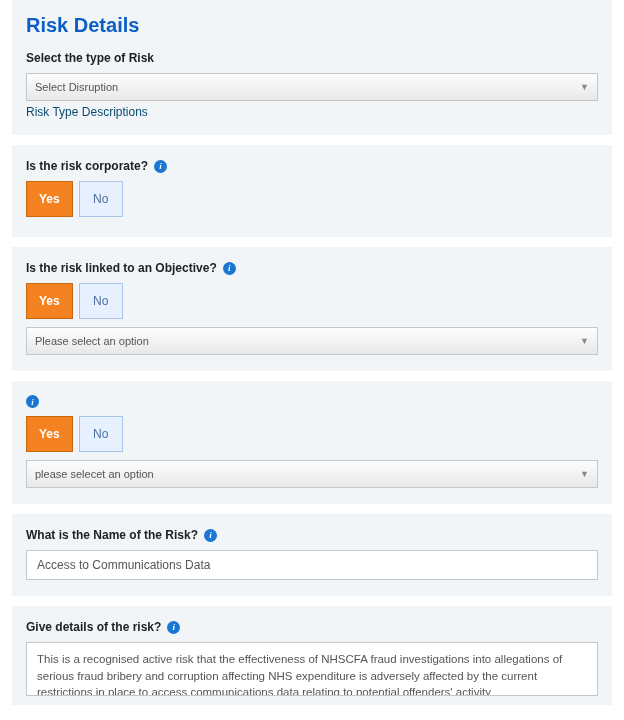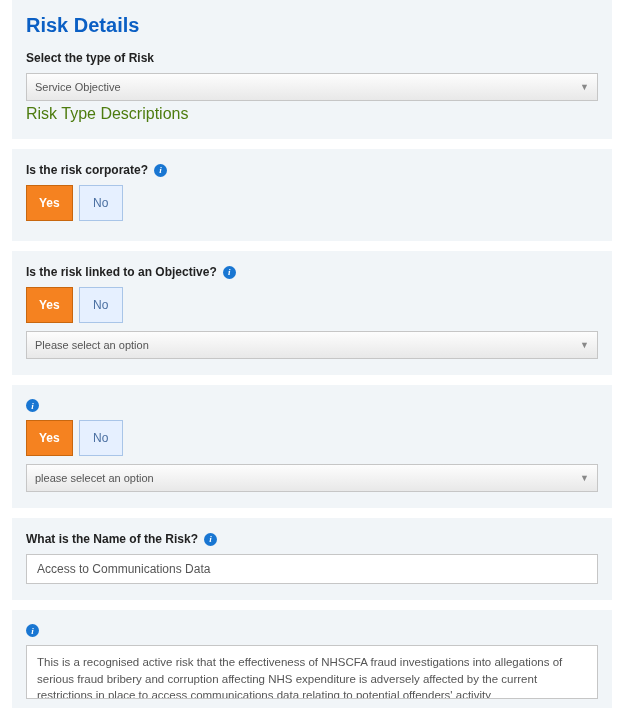--- a/index.html
+++ b/index.html
@@ -59,22 +59,22 @@
     display: flex;
     align-items: center;
     justify-content: space-between;
     cursor: pointer;
   }
   .select-chevron {
     color: #888;
     font-size: 9px;
   }
   .link {
-    color: #4d7c0f;
-    font-size: 16px;
+    color: #0c4a6e;
+    font-size: 12px;
     margin-top: 4px;
     display: inline-block;
     cursor: pointer;
   }
   .btn-row {
     display: flex;
     gap: 6px;
     margin-bottom: 4px;
   }
   .btn {
@@ -126,21 +126,21 @@
 <body>
 
 <div class="page">
 
   <div class="section">
     <div class="header-title">Risk Details</div>
     <div class="field-label">
       <span>Select the type of Risk</span>
     </div>
     <div class="select-box">
-      <span>Service Objective</span>
+      <span>Select Disruption</span>
       <span class="select-chevron">▼</span>
     </div>
     <a class="link">Risk Type Descriptions</a>
   </div>
 
   <div class="section">
     <div class="field-label">
       <span>Is the risk corporate?</span>
       <span class="info-icon">i</span>
     </div>
@@ -182,18 +182,19 @@
   <div class="section">
     <div class="field-label">
       <span>What is the Name of the Risk?</span>
       <span class="info-icon">i</span>
     </div>
     <input type="text" class="text-input" value="Access to Communications Data" style="">
   </div>
 
   <div class="section" style="padding-bottom:6px;">
     <div class="field-label">
+      <span>Give details of the risk?</span>
       <span class="info-icon">i</span>
     </div>
     <textarea class="textarea" style="">This is a recognised active risk that the effectiveness of NHSCFA fraud investigations into allegations of serious fraud bribery and corruption affecting NHS expenditure is adversely affected by the current restrictions in place to access communications data relating to potential offenders' activity</textarea>
   </div>
 
 </div>
 
 </body></html>

